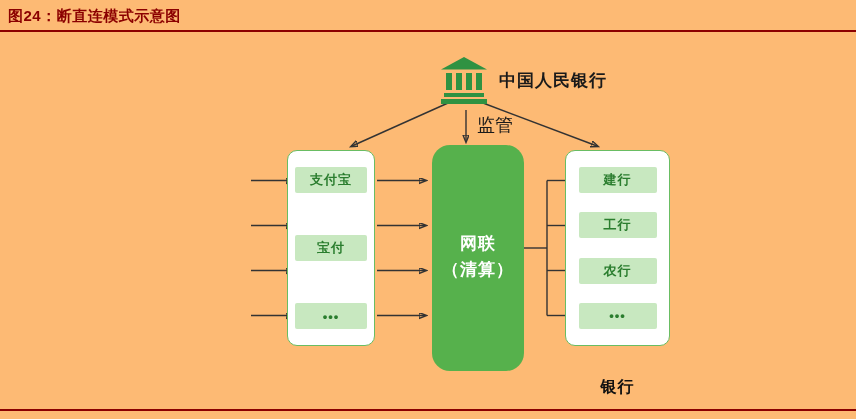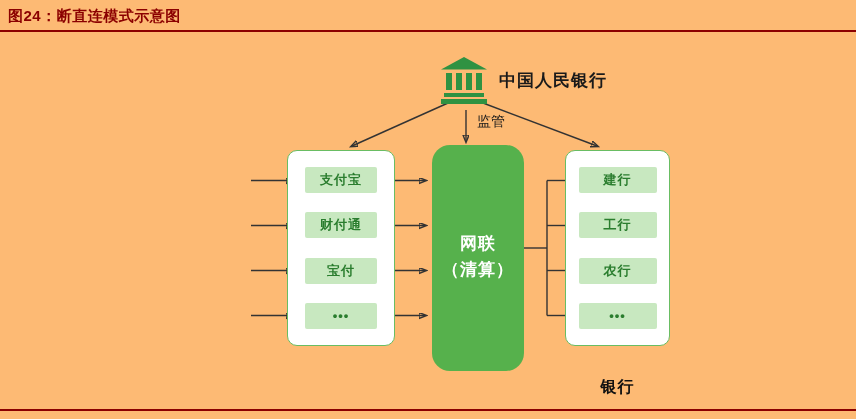--- a/index.html
+++ b/index.html
@@ -22,30 +22,30 @@
 
   .arrows{position:absolute;left:0;top:0;width:856px;height:419px;pointer-events:none;}
   .arrows line, .arrows path{stroke:var(--arrow);stroke-width:1.4;fill:none;}
   .arrowhead{fill:var(--arrow);stroke:none;}
 
   .bank-head{position:absolute;left:440px;top:56px;display:flex;align-items:center;gap:11px;text-align:right;}
   .bank-icon{width:48px;height:48px;}
   .bank-icon .glyph{fill:var(--icon-green);}
   .bank-label{font-size:17px;font-weight:bold;color:#1a1a1a;letter-spacing:1px;}
 
-  .supervision{position:absolute;left:477px;top:113px;font-size:14px;color:#1a1a1a;}
+  .supervision{position:absolute;left:477px;top:113px;font-size:18px;color:#1a1a1a;}
 
   .green-box{position:absolute;background:var(--green);border-radius:18px;color:#fff;font-weight:bold;
     display:flex;flex-direction:column;align-items:center;justify-content:center;text-align:center;}
   .left-box{left:155px;top:145px;width:96px;height:226px;font-size:19px;gap:14px;padding-bottom:18px;letter-spacing:2px;}
   .mid-box{left:432px;top:145px;width:92px;height:226px;font-size:17px;gap:3px;padding-bottom:4px;letter-spacing:1px;}
 
   .container{position:absolute;background:#fff;border:1.5px solid var(--container-border);border-radius:10px;
     display:flex;flex-direction:column;justify-content:space-between;align-items:center;padding:16px 0;}
-  .third-party{left:287px;top:150px;width:108px;height:196px;}
+  .third-party{left:287px;top:150px;width:88px;height:196px;}
   .banks{left:565px;top:150px;width:105px;height:196px;gap:16px;}
   .chip{width:72px;height:26px;background:var(--light-green);color:var(--chip-text);
     font-size:13px;font-weight:bold;display:flex;align-items:center;justify-content:center;border-radius:2px;letter-spacing:1px;}
   .banks .chip{width:78px;}
 
   .caption{position:absolute;top:377px;font-size:16px;font-weight:bold;color:#111;text-align:center;letter-spacing:1px;}
   .caption.third{left:287px;width:88px;}
   .caption.bank{left:565px;width:105px;}
 </style>
 </head>
@@ -104,21 +104,20 @@
       <rect class="glyph" x="1" y="43" width="46" height="5"></rect>
     </svg>
     <span class="bank-label">中国人民银行</span>
   </div>
 
   <span class="supervision">监管</span>
 
 
   <div class="container third-party">
     <div class="chip">支付宝</div>
-    <div class="chip">财付通</div>
     <div class="chip">宝付</div>
     <div class="chip">•••</div>
   </div>
 
   <div class="green-box mid-box">
     <div>网联</div>
     <div>（清算）</div>
   </div>
 
   <div class="container banks">

